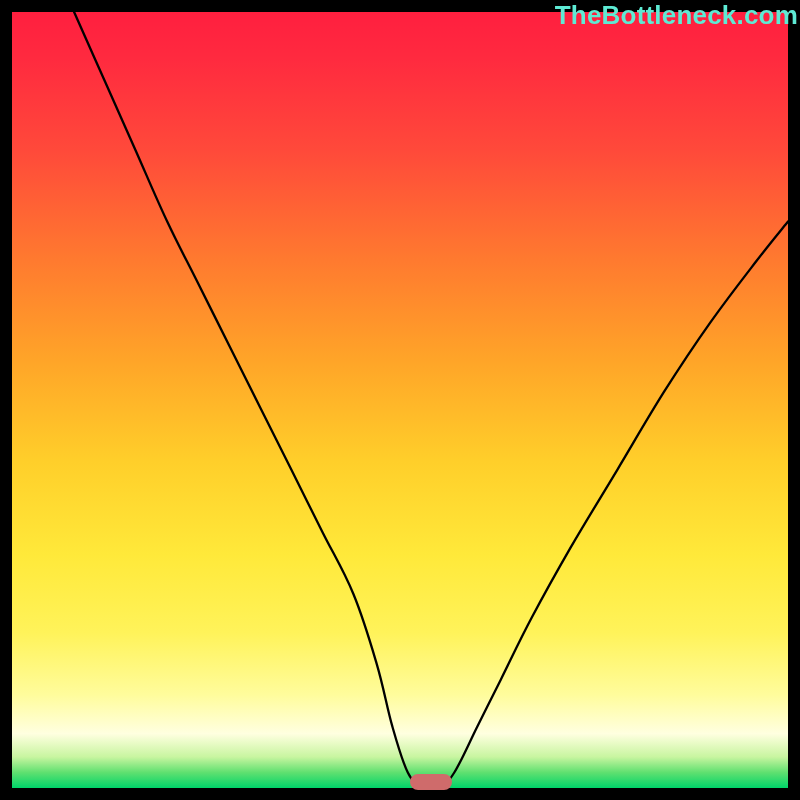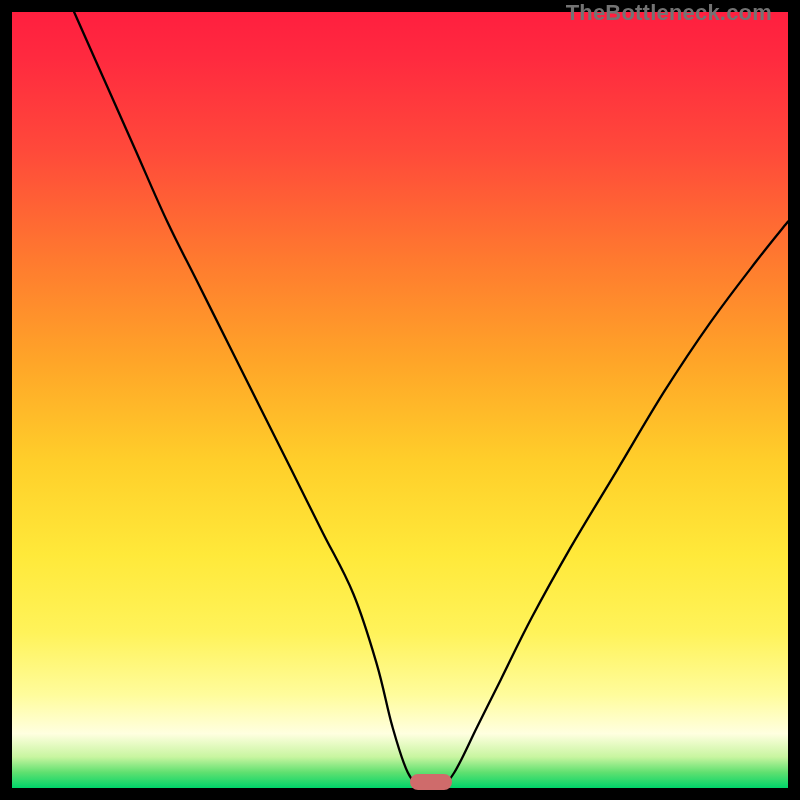--- a/index.html
+++ b/index.html
@@ -42,24 +42,24 @@
       #fffc9c 88%,
       #ffffe0 93%,
       #c8f5a0 96%,
       #5fe070 98%,
       #00d46a 100%
     );
   }
   .attribution {
     position: absolute;
     top: 0;
-    right: 28px;
-    font-size: 22px;
+    right: 2px;
+    font-size: 26px;
     font-weight: 600;
-    color: #737373;
+    color: #5eead4;
     letter-spacing: 0.2px;
     user-select: none;
   }
   svg.curve {
     position: absolute;
     left: 0; top: 0;
     width: 100%; height: 100%;
     overflow: visible;
   }
   .curve path {

